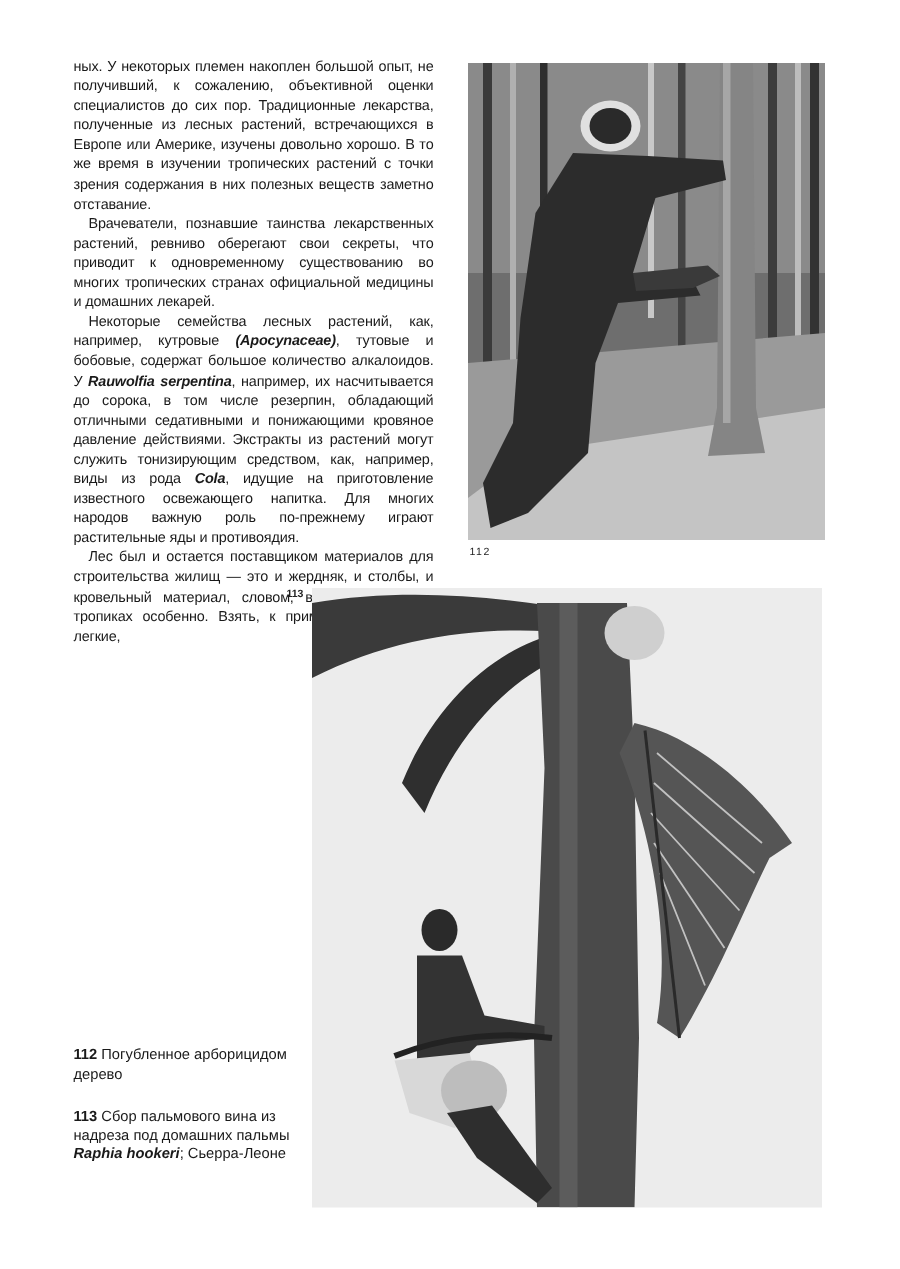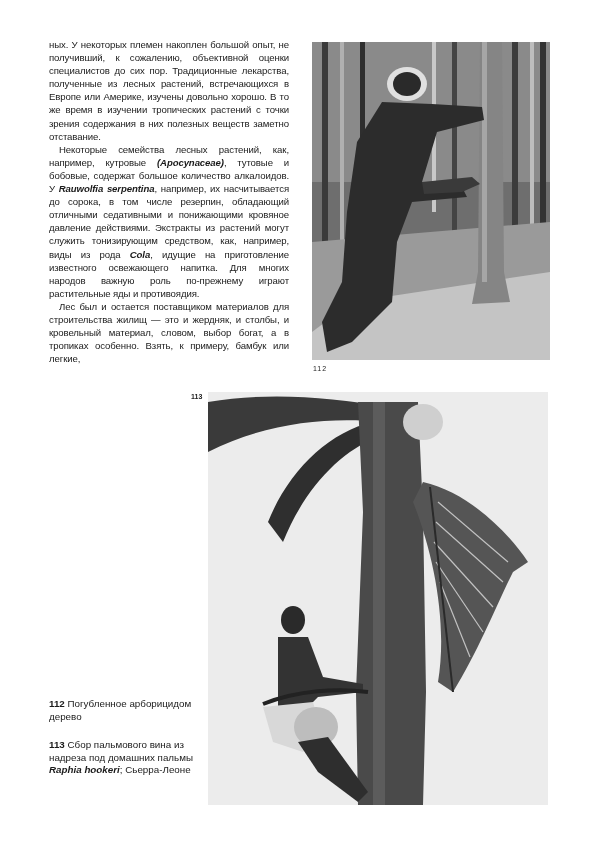--- a/index.html
+++ b/index.html
@@ -32,20 +32,21 @@
     }
     .caption { margin: 16px 0 9px 0; }
     .caption b { font-weight: bold; }
     .caption i { font-style: italic; font-weight: bold; }
   </style>
 </head>
 <body>
 
 <div class="body-text">
   <p>ных. У некоторых племен накоплен большой опыт, не получивший, к сожалению, объективной оценки специалистов до сих пор. Традиционные лекарства, полученные из лесных растений, встречающихся в Европе или Америке, изучены довольно хорошо. В то же время в изучении тропических растений с точки зрения содержания в них полезных веществ заметно отставание.</p>
+  <p class="indent">Врачеватели, познавшие таинства лекарственных растений, ревниво оберегают свои секреты, что приводит к одновременному существованию во многих тропических странах официальной медицины и домашних лекарей.</p>
   <p class="indent"><span>Некоторые семейства лесных растений, как, например, кутровые </span><i>(Apocynaceae)</i><span>, тутовые и бобовые, содержат большое количество алкалоидов. У </span><i>Rauwolfia serpentina</i><span>, например, их насчитывается до сорока, в том числе резерпин, обладающий отличными седативными и понижающими кровяное давление действиями. Экстракты из растений могут служить тонизирующим средством, как, например, виды из рода </span><i>Cola</i><span>, идущие на приготовление известного освежающего напитка. Для многих народов важную роль по-прежнему играют растительные яды и противоядия.</span></p>
   <p class="indent">Лес был и остается поставщиком материалов для строительства жилищ — это и жердняк, и столбы, и кровельный материал, словом, выбор богат, а в тропиках особенно. Взять, к примеру, бамбук или легкие,</p>
 </div>
 
 <div class="photo" id="photo112">
   <svg viewBox="0 0 238 318" preserveAspectRatio="none">
     <rect width="238" height="318" fill="#6e6e6e"></rect>
     <rect x="0" y="0" width="238" height="140" fill="#8a8a8a"></rect>
 
     <rect x="10" y="0" width="6" height="240" fill="#3a3a3a"></rect>

